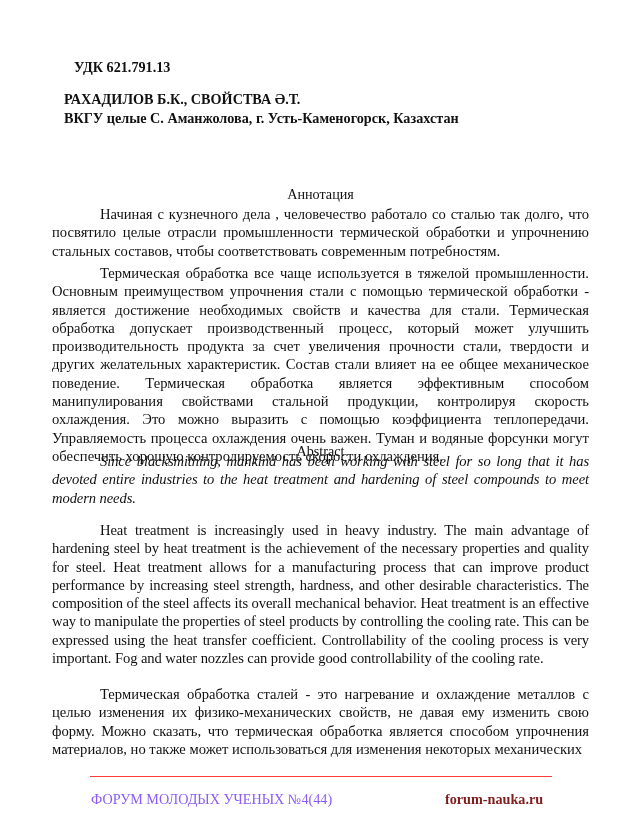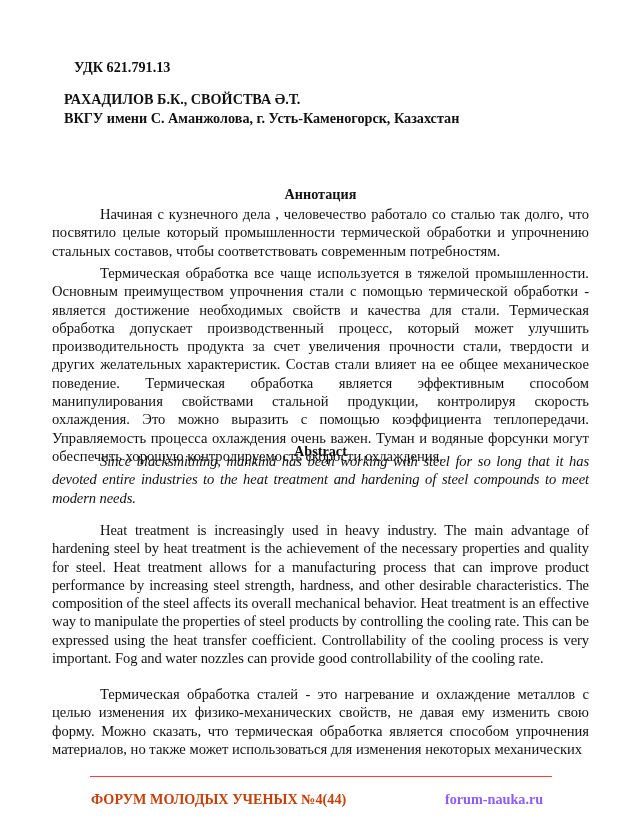--- a/index.html
+++ b/index.html
@@ -2,40 +2,40 @@
 <html><head>
 <meta charset="utf-8">
 <style>
   html, body { margin: 0; padding: 0; background: #ffffff; }
   body { width: 634px; height: 820px; position: relative; overflow: hidden; font-family: "Liberation Serif", "DejaVu Serif", serif; color: #111; }
   .page { position: absolute; left: 52px; top: 0; width: 537px; }
   .udk { position: absolute; top: 59px; left: 12px; font-size: 14.2px; font-weight: bold; margin-left: 10px; }
   .authors { position: absolute; top: 91px; left: 12px; font-size: 14.2px; font-weight: bold; }
   .affil { position: absolute; top: 110px; left: 12px; font-size: 14.2px; font-weight: bold; white-space: nowrap; }
   .title { position: absolute; top: 148px; left: 0; width: 537px; text-align: center; font-size: 14.6px; font-weight: bold; line-height: 17px; }
-  .heading { position: absolute; left: 0; width: 537px; text-align: center; font-size: 14.2px; font-weight: bold; }
+  .heading { position: absolute; left: 0; width: 537px; text-align: center; font-size: 14.2px; font-weight: normal; }
   .para { position: absolute; left: 0; width: 537px; font-size: 14.6px; line-height: 18.3px; text-align: justify; text-indent: 48px; margin: 0; }
   .para.en { letter-spacing: -0.1px; }
   .footer-line { position: absolute; top: 776px; left: 90px; width: 462px; height: 1px; background: #ff3b3b; }
-  .footer-left { position: absolute; top: 791px; left: 91px; font-size: 14.2px; font-weight: bold; color: #c2410c; }
-  .footer-right { position: absolute; top: 791px; left: 445px; font-size: 14.2px; font-weight: bold; color: #8b5cf6; }
+  .footer-left { position: absolute; top: 791px; left: 91px; font-size: 14.2px; font-weight: normal; color: #8b5cf6; }
+  .footer-right { position: absolute; top: 791px; left: 445px; font-size: 14.2px; font-weight: bold; color: #7f1d1d; }
 </style>
 </head>
 <body>
 
 <div class="page">
   <div class="udk">УДК 621.791.13</div>
   <div class="authors">РАХАДИЛОВ Б.К., СВОЙСТВА Ә.Т.</div>
-  <div class="affil">ВКГУ имени С. Аманжолова, г. Усть-Каменогорск, Казахстан</div>
+  <div class="affil">ВКГУ целые С. Аманжолова, г. Усть-Каменогорск, Казахстан</div>
 
   <div class="title">
   </div>
 
   <div class="heading" style="top:186px;">Аннотация</div>
-  <p class="para" style="top:205px;">Начиная с кузнечного дела , человечество работало со сталью так долго, что посвятило целые который промышленности термической обработки и упрочнению стальных составов, чтобы соответствовать современным потребностям.</p>
+  <p class="para" style="top:205px;">Начиная с кузнечного дела , человечество работало со сталью так долго, что посвятило целые отрасли промышленности термической обработки и упрочнению стальных составов, чтобы соответствовать современным потребностям.</p>
   <p class="para" style="top:264px;">Термическая обработка все чаще используется в тяжелой промышленности. Основным преимуществом упрочнения стали с помощью термической обработки - является достижение необходимых свойств и качества для стали. Термическая обработка допускает производственный процесс, который может улучшить производительность продукта за счет увеличения прочности стали, твердости и других желательных характеристик. Состав стали влияет на ее общее механическое поведение. Термическая обработка является эффективным способом манипулирования свойствами стальной продукции, контролируя скорость охлаждения. Это можно выразить с помощью коэффициента теплопередачи. Управляемость процесса охлаждения очень важен. Туман и водяные форсунки могут обеспечить хорошую контролируемость скорости охлаждения.</p>
 
   <div class="heading" style="top:443px;">Abstract</div>
   <p class="para en" style="top:452px;font-style:italic;">Since blacksmithing, mankind has been working with steel for so long that it has devoted entire industries to the heat treatment and hardening of steel compounds to meet modern needs.</p>
   <p class="para en" style="top:521px;">Heat treatment is increasingly used in heavy industry. The main advantage of hardening steel by heat treatment is the achievement of the necessary properties and quality for steel. Heat treatment allows for a manufacturing process that can improve product performance by increasing steel strength, hardness, and other desirable characteristics. The composition of the steel affects its overall mechanical behavior. Heat treatment is an effective way to manipulate the properties of steel products by controlling the cooling rate. This can be expressed using the heat transfer coefficient. Controllability of the cooling process is very important. Fog and water nozzles can provide good controllability of the cooling rate.</p>
 
   <p class="para" style="top:685px;">Термическая обработка сталей - это нагревание и охлаждение металлов с целью изменения их физико-механических свойств, не давая ему изменить свою форму. Можно сказать, что термическая обработка является способом упрочнения материалов, но также может использоваться для изменения некоторых механических</p>
 </div>
 
 <div class="footer-line"></div>

